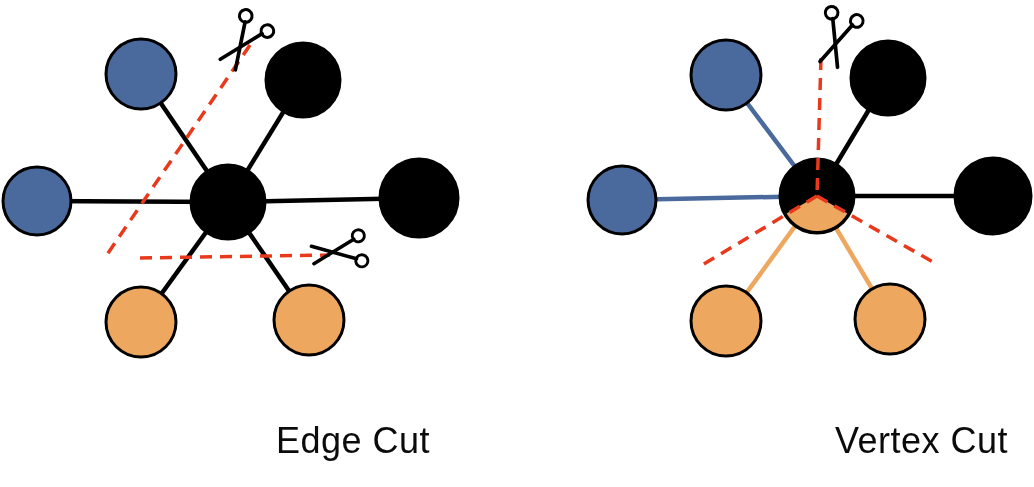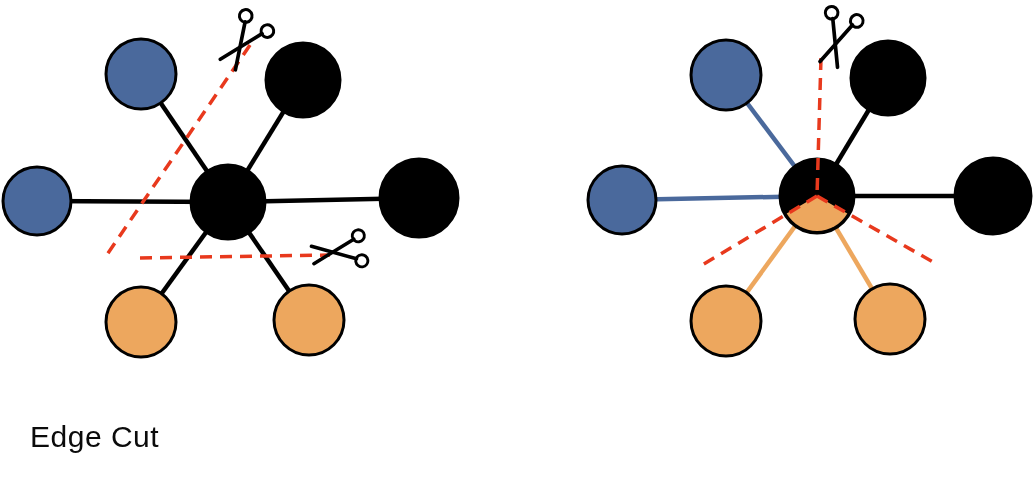--- a/index.html
+++ b/index.html
@@ -9,22 +9,22 @@
     height: 487px;
     background: #ffffff;
     overflow: hidden;
     font-family: "Liberation Sans", sans-serif;
   }
   #diagram-svg { position: absolute; left: 0; top: 0; }
   .caption {
     position: absolute;
     top: 420px;
     width: 400px;
-    text-align: left;
-    font-size: 30px;
+    text-align: right;
+    font-size: 36px;
     letter-spacing: 0.5px;
     color: #0b0b0b;
     font-family: "Liberation Sans", sans-serif;
     white-space: nowrap;
   }
 </style>
 </head>
 <body>
 
 <div id="canvas">
@@ -80,13 +80,14 @@
           <line x1="-13" y1="9" x2="26" y2="-8" stroke="#000000" stroke-width="3.2" stroke-linecap="round"></line>
           <line x1="-13" y1="-9" x2="26" y2="8" stroke="#000000" stroke-width="3.2" stroke-linecap="round"></line>
           <circle cx="-17.5" cy="11.5" r="5.5" fill="none" stroke="#000000" stroke-width="2.6"></circle>
           <circle cx="-17.5" cy="-11.5" r="5.5" fill="none" stroke="#000000" stroke-width="2.6"></circle>
         </g>
       </g>
     </svg>
 
   <div class="caption" style="left:30px">Edge Cut</div>
 
+  <div class="caption" style="left:608px">Vertex Cut</div>
 </div>
 
 </body></html>

